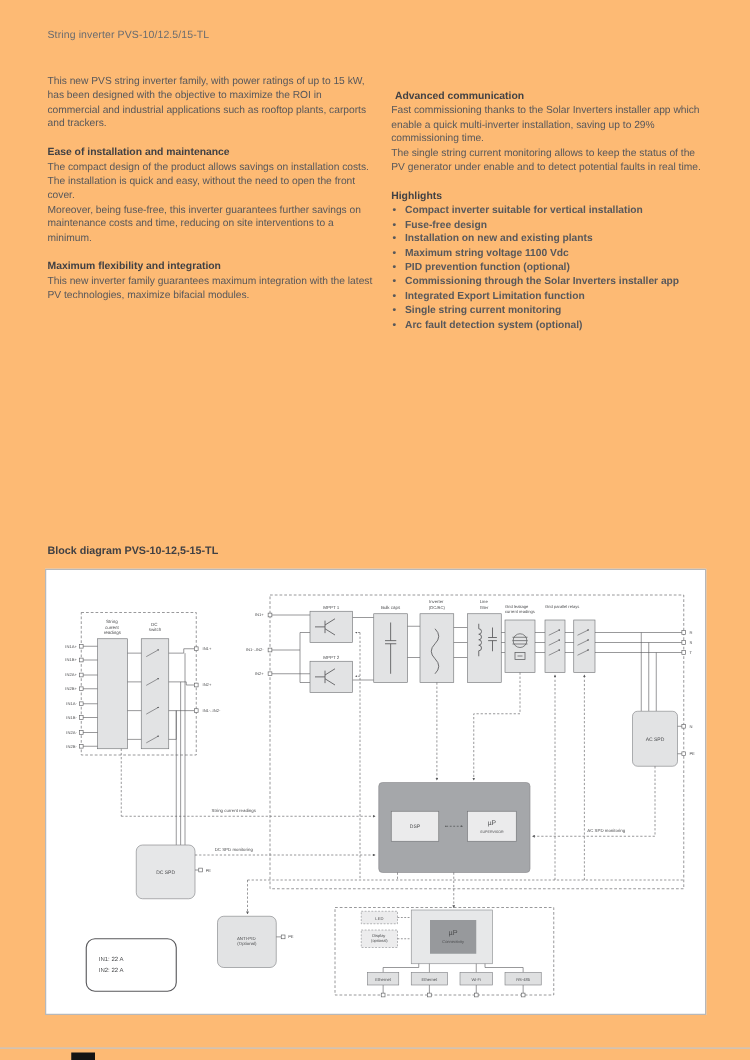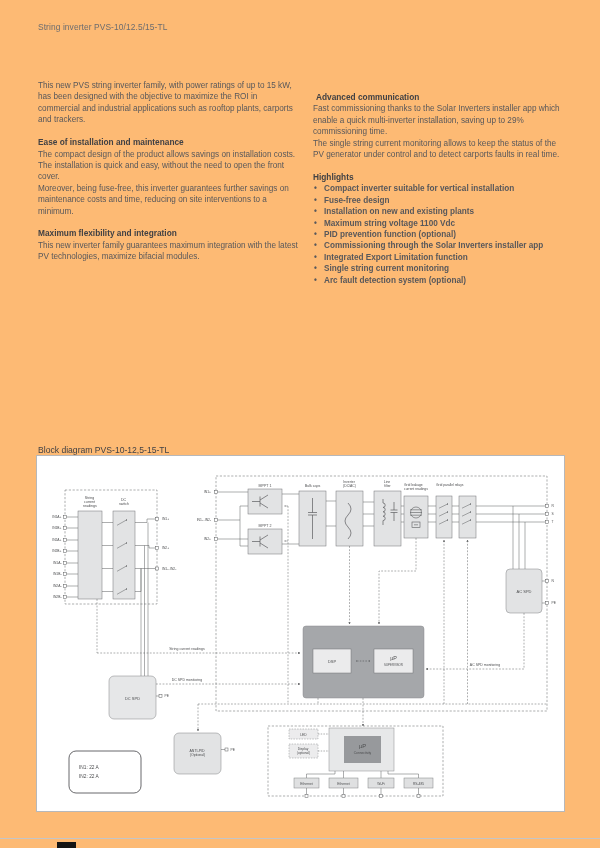--- a/index.html
+++ b/index.html
@@ -1,29 +1,29 @@
 <!DOCTYPE html>
 <html><head>
 <meta charset="utf-8">
 <style>
   html,body{margin:0;padding:0;}
   body{font-family:"Liberation Sans",sans-serif;background:#ffffff;}
   .page{position:relative;width:600px;height:848px;background:#fdba74;overflow:hidden;}
   .doc-header{position:absolute;left:38px;top:22px;font-size:8.4px;color:#6b6c6f;letter-spacing:.1px;}
-  .col{position:absolute;top:80px;font-size:8.2px;line-height:11.4px;color:#58585b;}
+  .col{position:absolute;top:59px;font-size:8.2px;line-height:11.4px;color:#58585b;}
   .col-left{left:38px;width:262px;}
   .col-right{left:313px;width:256px;}
   .col h3{margin:11.5px 0 0;font-size:8.3px;line-height:11.4px;color:#414144;}
   .col h3:first-child{margin-top:0;}
   .col h3.pad{padding-left:3px;margin-top:12px;}
   .col p{margin:0;}
   ul.highlights{margin:0;padding:0;list-style:none;font-weight:bold;}
   ul.highlights li{position:relative;padding-left:11px;line-height:11.4px;}
   ul.highlights li::before{content:"\2022";position:absolute;left:1px;top:0;color:#58585b;}
-  .diagram-title{position:absolute;left:38px;top:445px;font-size:8.6px;font-weight:normal;color:#414144;}
+  .diagram-title{position:absolute;left:38px;top:435px;font-size:8.6px;font-weight:bold;color:#414144;}
   .diagram-box{position:absolute;left:36px;top:455px;width:529px;height:357px;border:1px solid #b7b8ba;background:#fff;box-sizing:border-box;}
   .diagram-box svg{display:block;width:527px;height:355px;}
   svg text{fill:#4d4e50;font-family:"Liberation Sans",sans-serif;}
   .footer-rule{position:absolute;left:0;top:838px;width:600px;height:1px;background:#c4c5c7;}
   .footer-mark{position:absolute;left:57px;top:842px;width:19px;height:6px;background:#141414;}
 </style>
 </head>
 <body>
 
 <div class="page">
@@ -35,21 +35,21 @@
     <h3>Ease of installation and maintenance</h3>
     <p>The compact design of the product allows savings on installation costs. The installation is quick and easy, without the need to open the front cover.</p>
     <p>Moreover, being fuse-free, this inverter guarantees further savings on maintenance costs and time, reducing on site interventions to a minimum.</p>
     <h3>Maximum flexibility and integration</h3>
     <p>This new inverter family guarantees maximum integration with the latest PV technologies, maximize bifacial modules.</p>
   </div>
 
   <div class="col col-right">
     <h3 class="pad">Advanced communication</h3>
     <p>Fast commissioning thanks to the Solar Inverters installer app which enable a quick multi-inverter installation, saving up to 29% commissioning time.</p>
-    <p>The single string current monitoring allows to keep the status of the PV generator under control and to detect carports faults in real time.</p>
+    <p>The single string current monitoring allows to keep the status of the PV generator under enable and to detect potential faults in real time.</p>
     <h3>Highlights</h3>
     <ul class="highlights">
       <li>Compact inverter suitable for vertical installation</li>
       <li>Fuse-free design</li>
       <li>Installation on new and existing plants</li>
       <li>Maximum string voltage 1100 Vdc</li>
       <li>PID prevention function (optional)</li>
       <li>Commissioning through the Solar Inverters installer app</li>
       <li>Integrated Export Limitation function</li>
       <li>Single string current monitoring</li>

